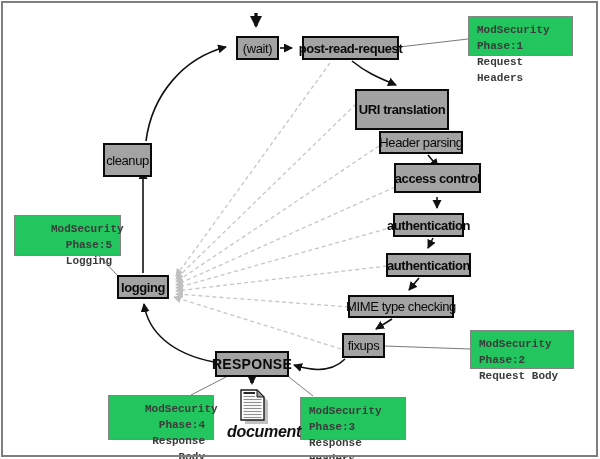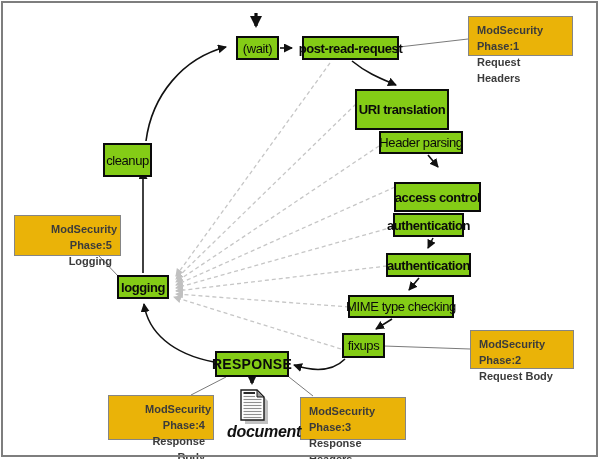--- a/index.html
+++ b/index.html
@@ -7,30 +7,30 @@
     position:relative;width:600px;height:459px;background:#fff;
     font-family:"Liberation Sans",sans-serif;overflow:hidden;box-sizing:border-box;
   }
   #frame{
     position:absolute;left:1px;top:1px;right:2px;bottom:2px;
     border:2px solid #7e7e7e;pointer-events:none;
   }
   svg.layer{position:absolute;left:0;top:0;width:600px;height:459px;}
   .node{
     position:absolute;display:flex;align-items:center;justify-content:center;
-    background:#84cc16;border:2px solid #0a0a0a;color:#0a0a0a;
+    background:#a3a3a3;border:2px solid #0a0a0a;color:#0a0a0a;
     font-size:13px;letter-spacing:-0.4px;white-space:nowrap;box-sizing:border-box;
     font-family:"Liberation Sans",sans-serif;
   }
   .node.bold{font-weight:bold;}
   .node.response{font-weight:bold;font-size:14px;letter-spacing:0.3px;border-width:2px;}
   .ann{
-    position:absolute;background:#eab308;border:1px solid #858585;color:#3b3b3b;
+    position:absolute;background:#22c55e;border:1px solid #858585;color:#3b3b3b;
     font-weight:bold;font-size:11px;line-height:1.45;box-sizing:border-box;
-    padding:6px 8px;font-family:Liberation Sans, sans-serif;
+    padding:6px 8px;font-family:Liberation Mono, monospace;
   }
   .ann.align-right{text-align:right;padding-left:36px;}
   .doc-label{
     position:absolute;font-weight:bold;font-style:italic;font-size:16px;color:#111;
     letter-spacing:-0.3px;font-family:"Liberation Sans",sans-serif;
   }
 </style>
 </head>
 <body>
 
@@ -113,21 +113,21 @@
     </div>
 
   <div class="node bold" style="left:355px;top:89px;width:94px;height:41px">
     <span>URI translation</span>
     </div>
 
   <div class="node" style="left:379px;top:131px;width:84px;height:23px">
     <span>Header parsing</span>
     </div>
 
-  <div class="node bold" style="left:394px;top:182px;width:87px;height:30px">
+  <div class="node bold" style="left:394px;top:163px;width:87px;height:30px">
     <span>access control</span>
     </div>
 
   <div class="node bold" style="left:393px;top:213px;width:71px;height:24px">
     <span>authentication</span>
     </div>
 
   <div class="node bold" style="left:386px;top:253px;width:85px;height:24px">
     <span>authentication</span>
     </div>

